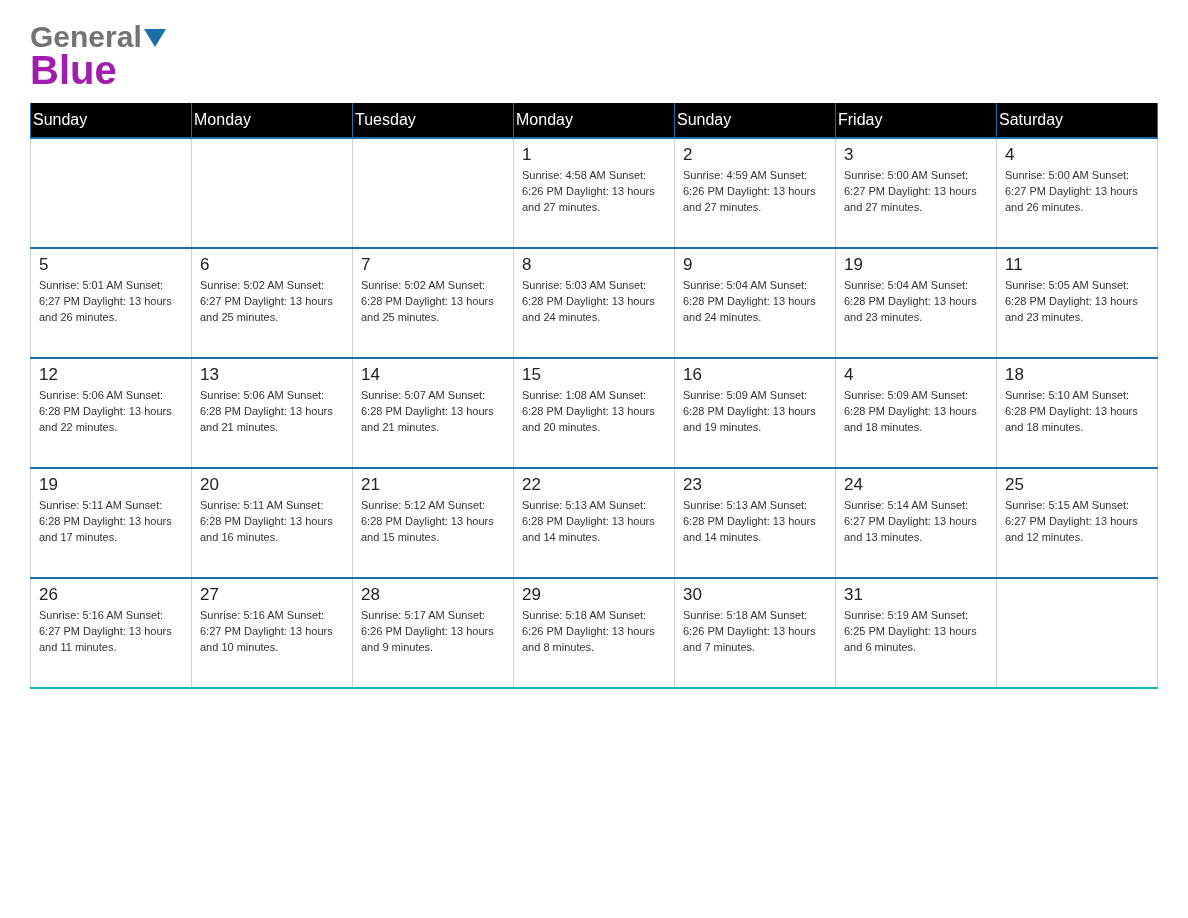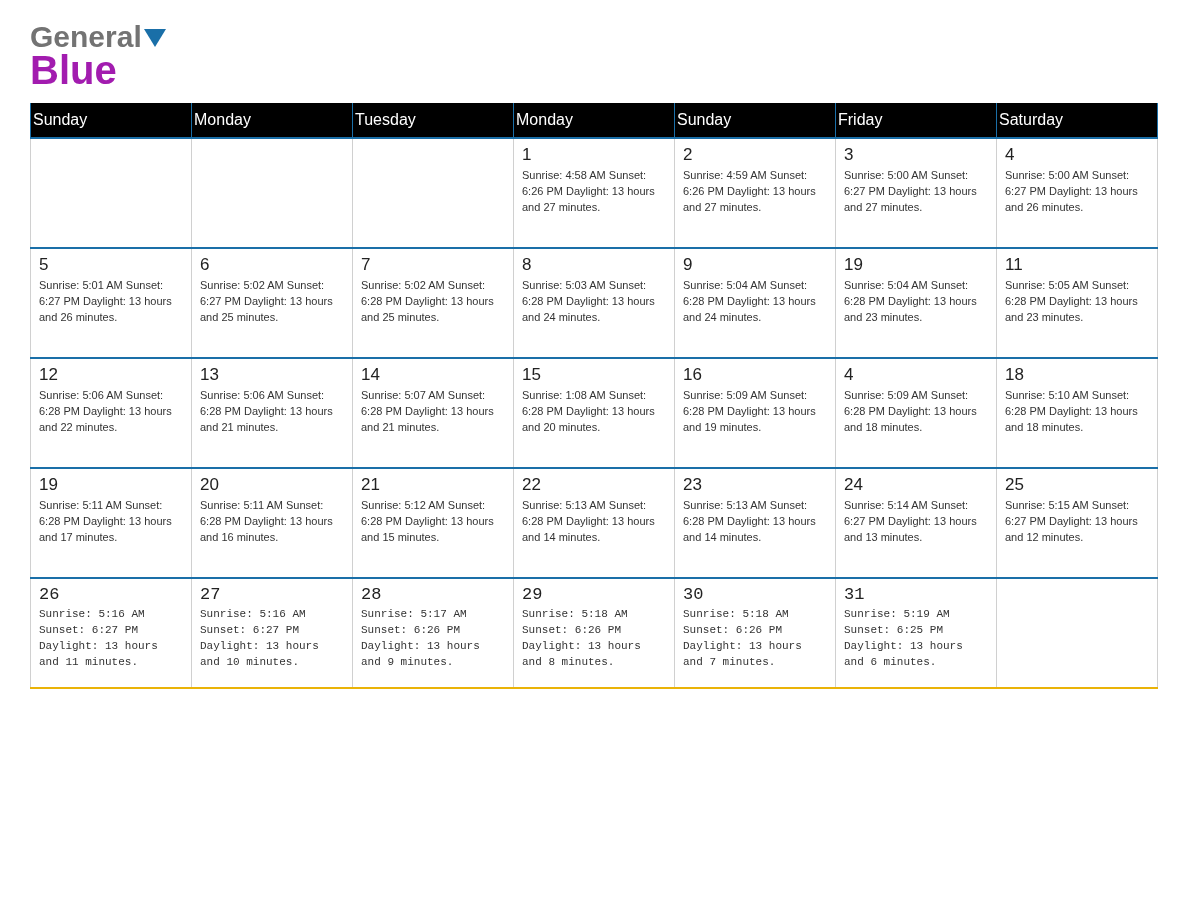--- a/index.html
+++ b/index.html
@@ -79,22 +79,21 @@
     
     .calendar tbody tr:first-child td {
       border-top: 2px solid #1a6fa8;
     }
     .calendar tbody tr td {
       border-left: 1px solid #d0d0d0;
       border-right: 1px solid #d0d0d0;
       border-bottom: none;
     }
     .calendar tbody tr:last-child td {
-      border-bottom: 2px solid #eab308;
-      font-family: Liberation Mono, monospace;
+      border-bottom: 2px solid #14b8a6;
     }
   </style>
 </head>
 <body>
 
 <div class="header">
   <div class="logo">
     <div style="display:flex; align-items:center;">
       <span style="font-size:30px; font-weight:bold; color:#737373;">General</span>
       <svg width="22" height="20" viewBox="0 0 22 20" style="margin-left:2px; margin-top:4px;">

